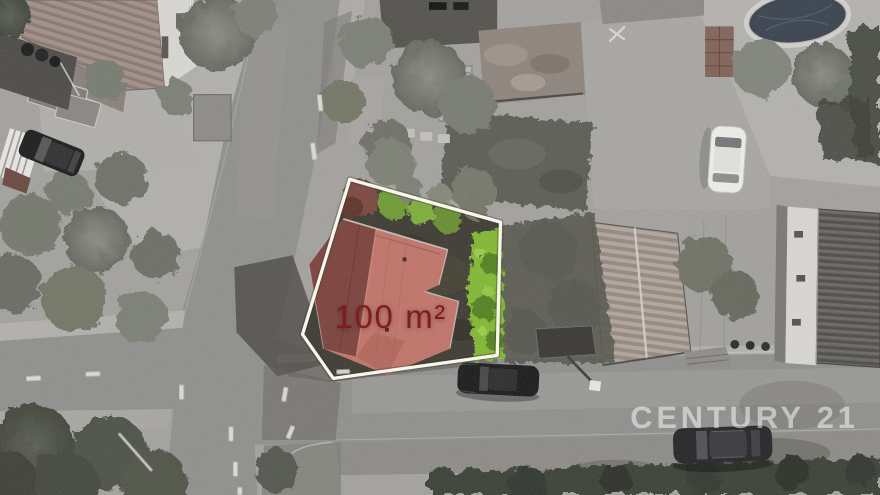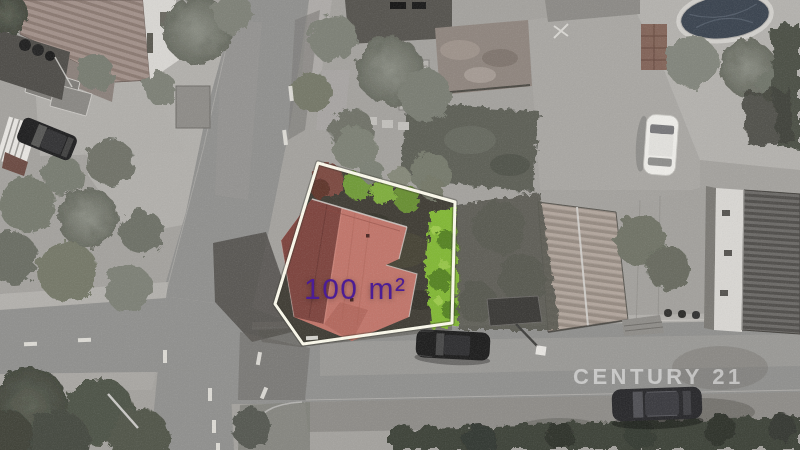--- a/index.html
+++ b/index.html
@@ -16,27 +16,27 @@
   .hedge-dark{fill:var(--hedge-green-dark,#4e7a20);}
   .soil{fill:var(--soil,#3f3c34);}
   .road{fill:var(--road,#90908e);}
   .pool{fill:var(--pool-cover,#3a434f);}
   .car-dark{fill:var(--car-dark,#1e1e1f);}
   .car-white{fill:var(--car-white,#eeede9);}
   .bwhite{fill:var(--building-white,#d9d7d3);}
   .outline-stroke{stroke:var(--outline,#fcfaec);}
   .area-label{
     position:absolute;left:304px;top:274px;
-    font-size:30px;line-height:1;font-weight:400;color:#4c1d95;
+    font-size:30px;line-height:1;font-weight:400;color:#7f1d1d;
     letter-spacing:1.5px;text-shadow:0 1px 5px rgba(0,0,0,.35);
     white-space:nowrap;
   }
   .watermark{
     position:absolute;left:573px;top:366px;
-    font-size:22px;line-height:1;font-weight:700;letter-spacing:3.5px;
+    font-size:28px;line-height:1;font-weight:700;letter-spacing:3.5px;
     color:var(--watermark-color,rgba(255,255,255,.5));
     white-space:nowrap;
   }
 </style>
 </head>
 <body>
 
 <div class="stage">
 <svg width="800" height="450" viewBox="0 0 800 450">
   <defs>

